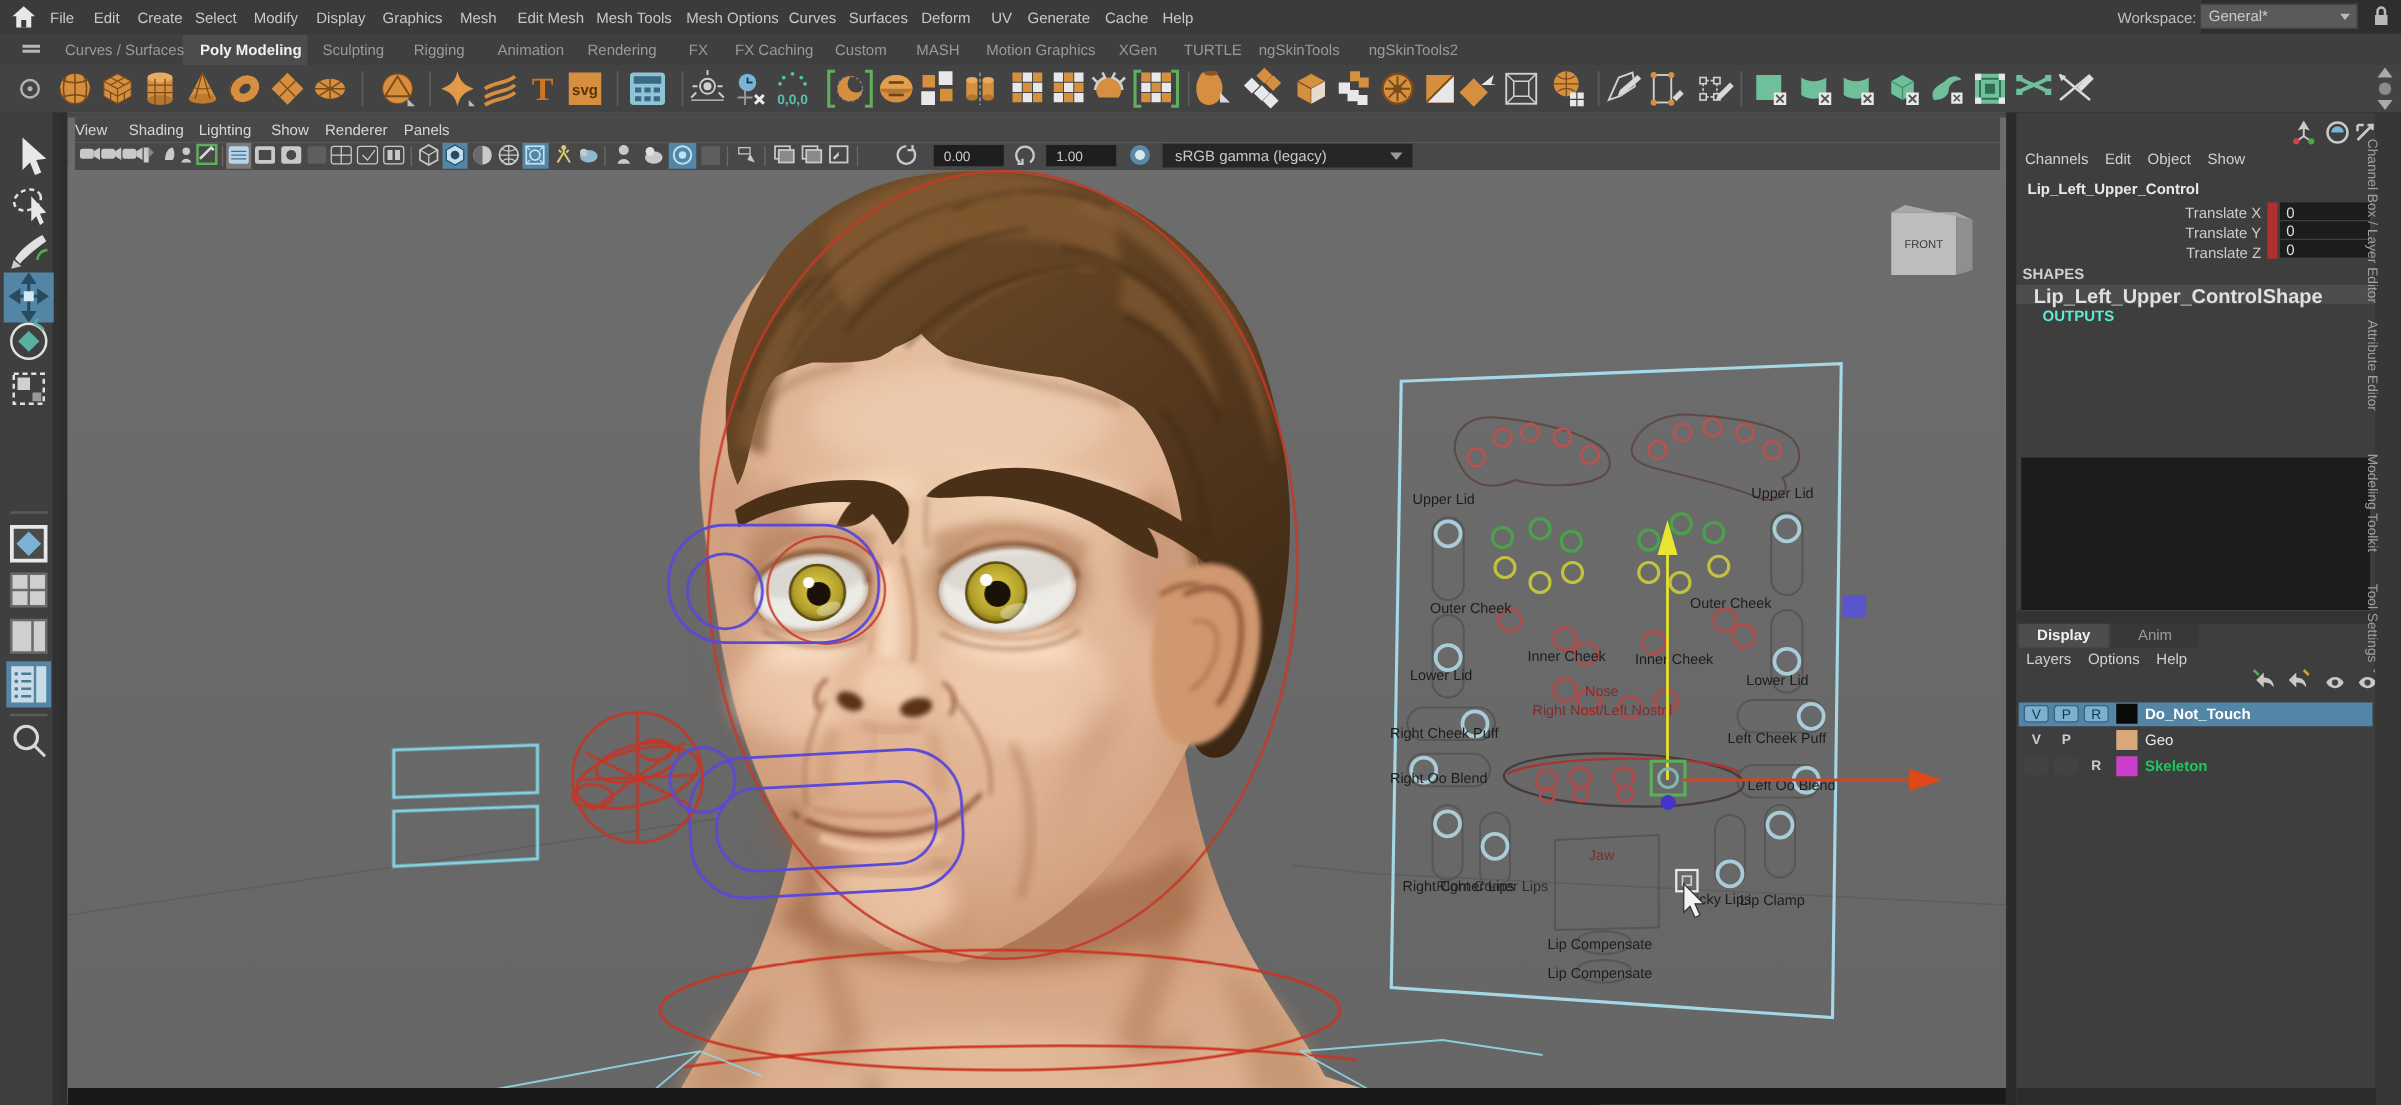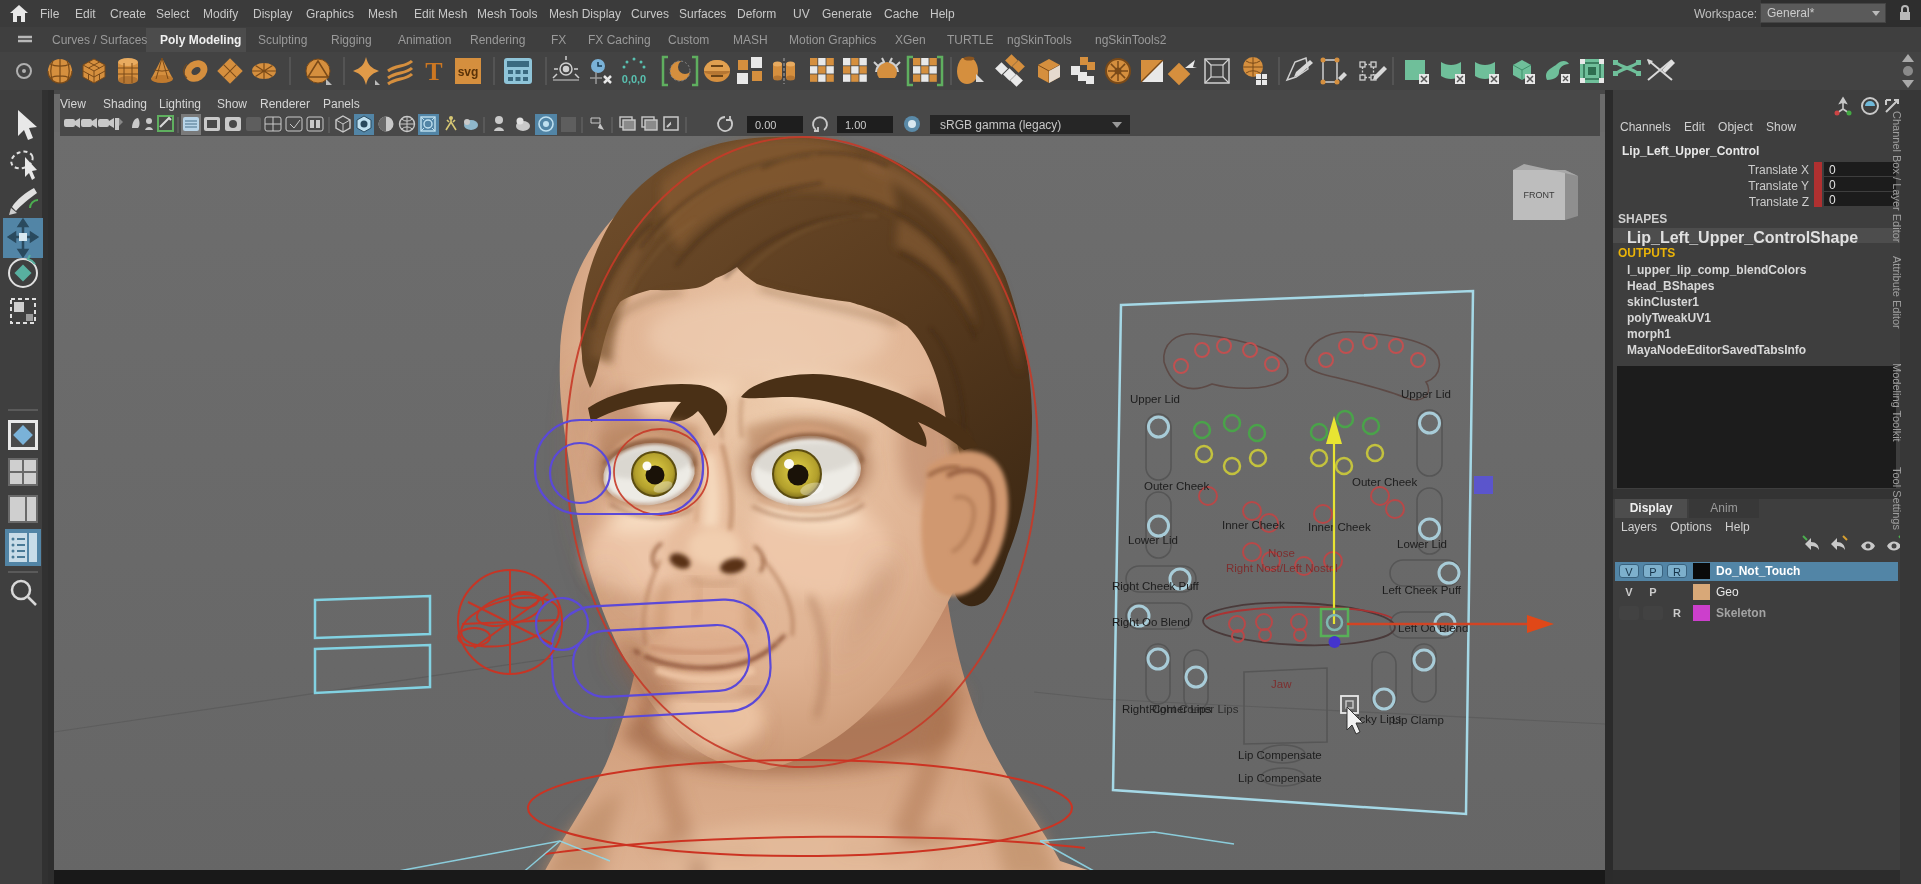--- a/index.html
+++ b/index.html
@@ -66,21 +66,21 @@
   <span class="mi" style="left:40px">File</span>
       <span class="mi" style="left:75px">Edit</span>
       <span class="mi" style="left:110px">Create</span>
       <span class="mi" style="left:156px">Select</span>
       <span class="mi" style="left:203px">Modify</span>
       <span class="mi" style="left:253px">Display</span>
       <span class="mi" style="left:306px">Graphics</span>
       <span class="mi" style="left:368px">Mesh</span>
       <span class="mi" style="left:414px">Edit Mesh</span>
       <span class="mi" style="left:477px">Mesh Tools</span>
-      <span class="mi" style="left:549px">Mesh Display</span>
+      <span class="mi" style="left:549px">Mesh Options</span>
       <span class="mi" style="left:631px">Curves</span>
       <span class="mi" style="left:679px">Surfaces</span>
       <span class="mi" style="left:737px">Deform</span>
       <span class="mi" style="left:793px">UV</span>
       <span class="mi" style="left:822px">Generate</span>
       <span class="mi" style="left:884px">Cache</span>
       <span class="mi" style="left:930px">Help</span>
       <span id="wslabel">Workspace:</span>
   <div id="wsbox">General*<div class="arr"></div></div>
   <svg width="16" height="20" style="position:absolute;left:1897px;top:3px">
@@ -1063,23 +1063,21 @@
               <circle cx="9" cy="12" r="2.5" fill="#444"></circle>
               <path d="M 14,2 l 4,4" stroke="#4caf50" stroke-width="2"></path>
             </g>
     </g>
   </svg>
   <div style="position:absolute;left:7px;top:30px;color:#d0d0d0;font-size:12px;">Channels&nbsp;&nbsp;&nbsp;&nbsp;Edit&nbsp;&nbsp;&nbsp;&nbsp;Object&nbsp;&nbsp;&nbsp;&nbsp;Show</div>
   <div style="position:absolute;left:9px;top:54px;color:#e8e8e8;font-size:12px;font-weight:bold;">Lip_Left_Upper_Control</div>
   <div style="position:absolute;left:5px;top:122px;color:#cfcfcf;font-size:12px;font-weight:bold;">SHAPES</div>
   <div style="position:absolute;left:0px;top:138px;width:287px;height:15px;background:#4d4d4d;"></div>
   <div style="position:absolute;left:14px;top:139px;color:#e0e0e0;font-size:16px;font-weight:bold;">Lip_Left_Upper_ControlShape</div>
-  <div style="position:absolute;left:5px;top:156px;color:#eab308;font-size:12px;font-weight:bold;">OUTPUTS</div>
-  <div style="position:absolute;left:14px;top:172px;color:#d8d8d8;font-size:12px;font-weight:bold;line-height:16px;">
-    l_upper_lip_comp_blendColors<br>Head_BShapes<br>skinCluster1<br>polyTweakUV1<br>morph1<br>MayaNodeEditorSavedTabsInfo</div>
+  <div style="position:absolute;left:21px;top:156px;color:#5eead4;font-size:12px;font-weight:bold;">OUTPUTS</div>
   <div style="position:absolute;left:4px;top:276px;width:279px;height:122px;background:#1c1c1c;"></div>
   <div style="position:absolute;left:0px;top:399px;width:287px;height:10px;background:#333;"></div>
 
   <div style="position:absolute;left:2px;top:409px;width:72px;height:19px;background:#4d4d4d;color:#f0f0f0;font-size:12px;font-weight:bold;text-align:center;line-height:19px;">Display</div>
   <div style="position:absolute;left:76px;top:409px;width:70px;height:19px;background:#383838;color:#9a9a9a;font-size:12px;text-align:center;line-height:19px;">Anim</div>
   <div style="position:absolute;left:8px;top:430px;color:#d0d0d0;font-size:12px;">Layers&nbsp;&nbsp;&nbsp;&nbsp;Options&nbsp;&nbsp;&nbsp;&nbsp;Help</div>
 
   <div style="position:absolute;left:2px;top:472px;width:283px;height:19px;background:#5285a6;"></div>
   <div style="position:absolute;left:6px;top:474px;width:20px;height:14px;background:#7db0cc;border:1px solid #39627e;color:#16344a;font-size:11px;text-align:center;line-height:14px;border-radius:3px;">V</div>
   <div style="position:absolute;left:30px;top:474px;width:20px;height:14px;background:#7db0cc;border:1px solid #39627e;color:#16344a;font-size:11px;text-align:center;line-height:14px;border-radius:3px;">P</div>
@@ -1087,21 +1085,21 @@
   <div style="position:absolute;left:80px;top:473px;width:17px;height:16px;background:#0a0a0a;"></div>
   <div style="position:absolute;left:103px;top:474px;color:#ffffff;font-size:12px;font-weight:bold;">Do_Not_Touch</div>
   <div style="position:absolute;left:6px;top:495px;width:20px;height:14px;color:#cccccc;font-size:11px;text-align:center;line-height:14px;font-weight:bold;">V</div>
   <div style="position:absolute;left:30px;top:495px;width:20px;height:14px;color:#cccccc;font-size:11px;text-align:center;line-height:14px;font-weight:bold;">P</div>
   <div style="position:absolute;left:80px;top:494px;width:17px;height:16px;background:#d8a878;"></div>
   <div style="position:absolute;left:103px;top:495px;color:#e8e8e8;font-size:12px;font-weight:normal;">Geo</div>
   <div style="position:absolute;left:6px;top:516px;width:20px;height:14px;background:#424242;border-radius:3px;"></div>
   <div style="position:absolute;left:30px;top:516px;width:20px;height:14px;background:#424242;border-radius:3px;"></div>
   <div style="position:absolute;left:54px;top:516px;width:20px;height:14px;color:#cccccc;font-size:11px;text-align:center;line-height:14px;font-weight:bold;">R</div>
   <div style="position:absolute;left:80px;top:515px;width:17px;height:16px;background:#cc3fcc;"></div>
-  <div style="position:absolute;left:103px;top:516px;color:#a3a3a3;font-size:12px;font-weight:bold;">Skeleton</div>
+  <div style="position:absolute;left:103px;top:516px;color:#22c55e;font-size:12px;font-weight:bold;">Skeleton</div>
   <div style="position:absolute;left:0px;top:780px;width:287px;height:14px;background:#2c2c2c;"></div>
 </div>
     </div>
   <div class="abs" id="fartabs">
     <div class="vt" style="top:21px;">Channel Box / Layer Editor</div>
     <div class="vt" style="top:166px;">Attribute Editor</div>
     <div class="vt" style="top:273px;">Modeling Toolkit</div>
     <div class="vt" style="top:377px;">Tool Settings</div>
   </div>
   <svg class="abs" width="18" height="40" style="left:1899px;top:52px" xmlns="http://www.w3.org/2000/svg">

